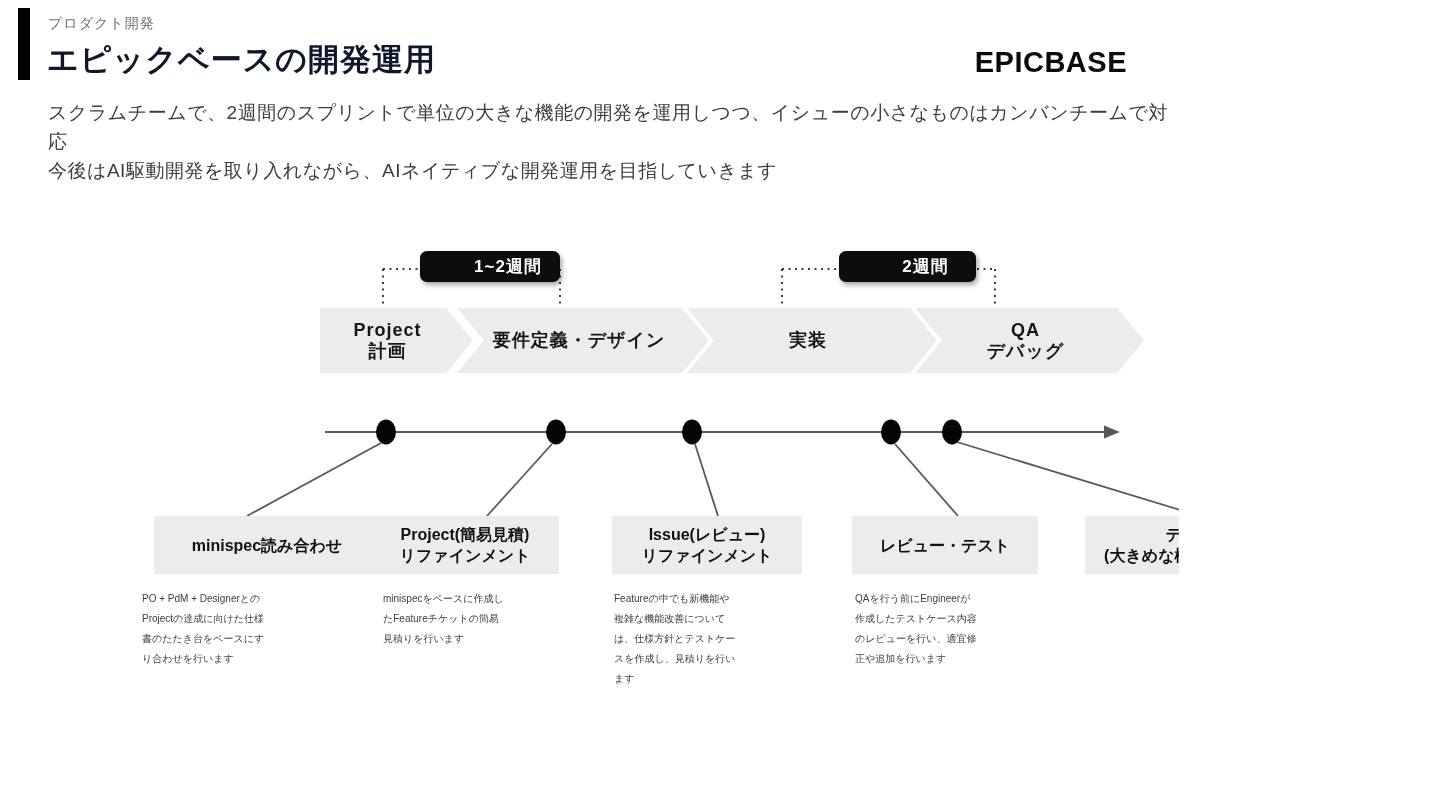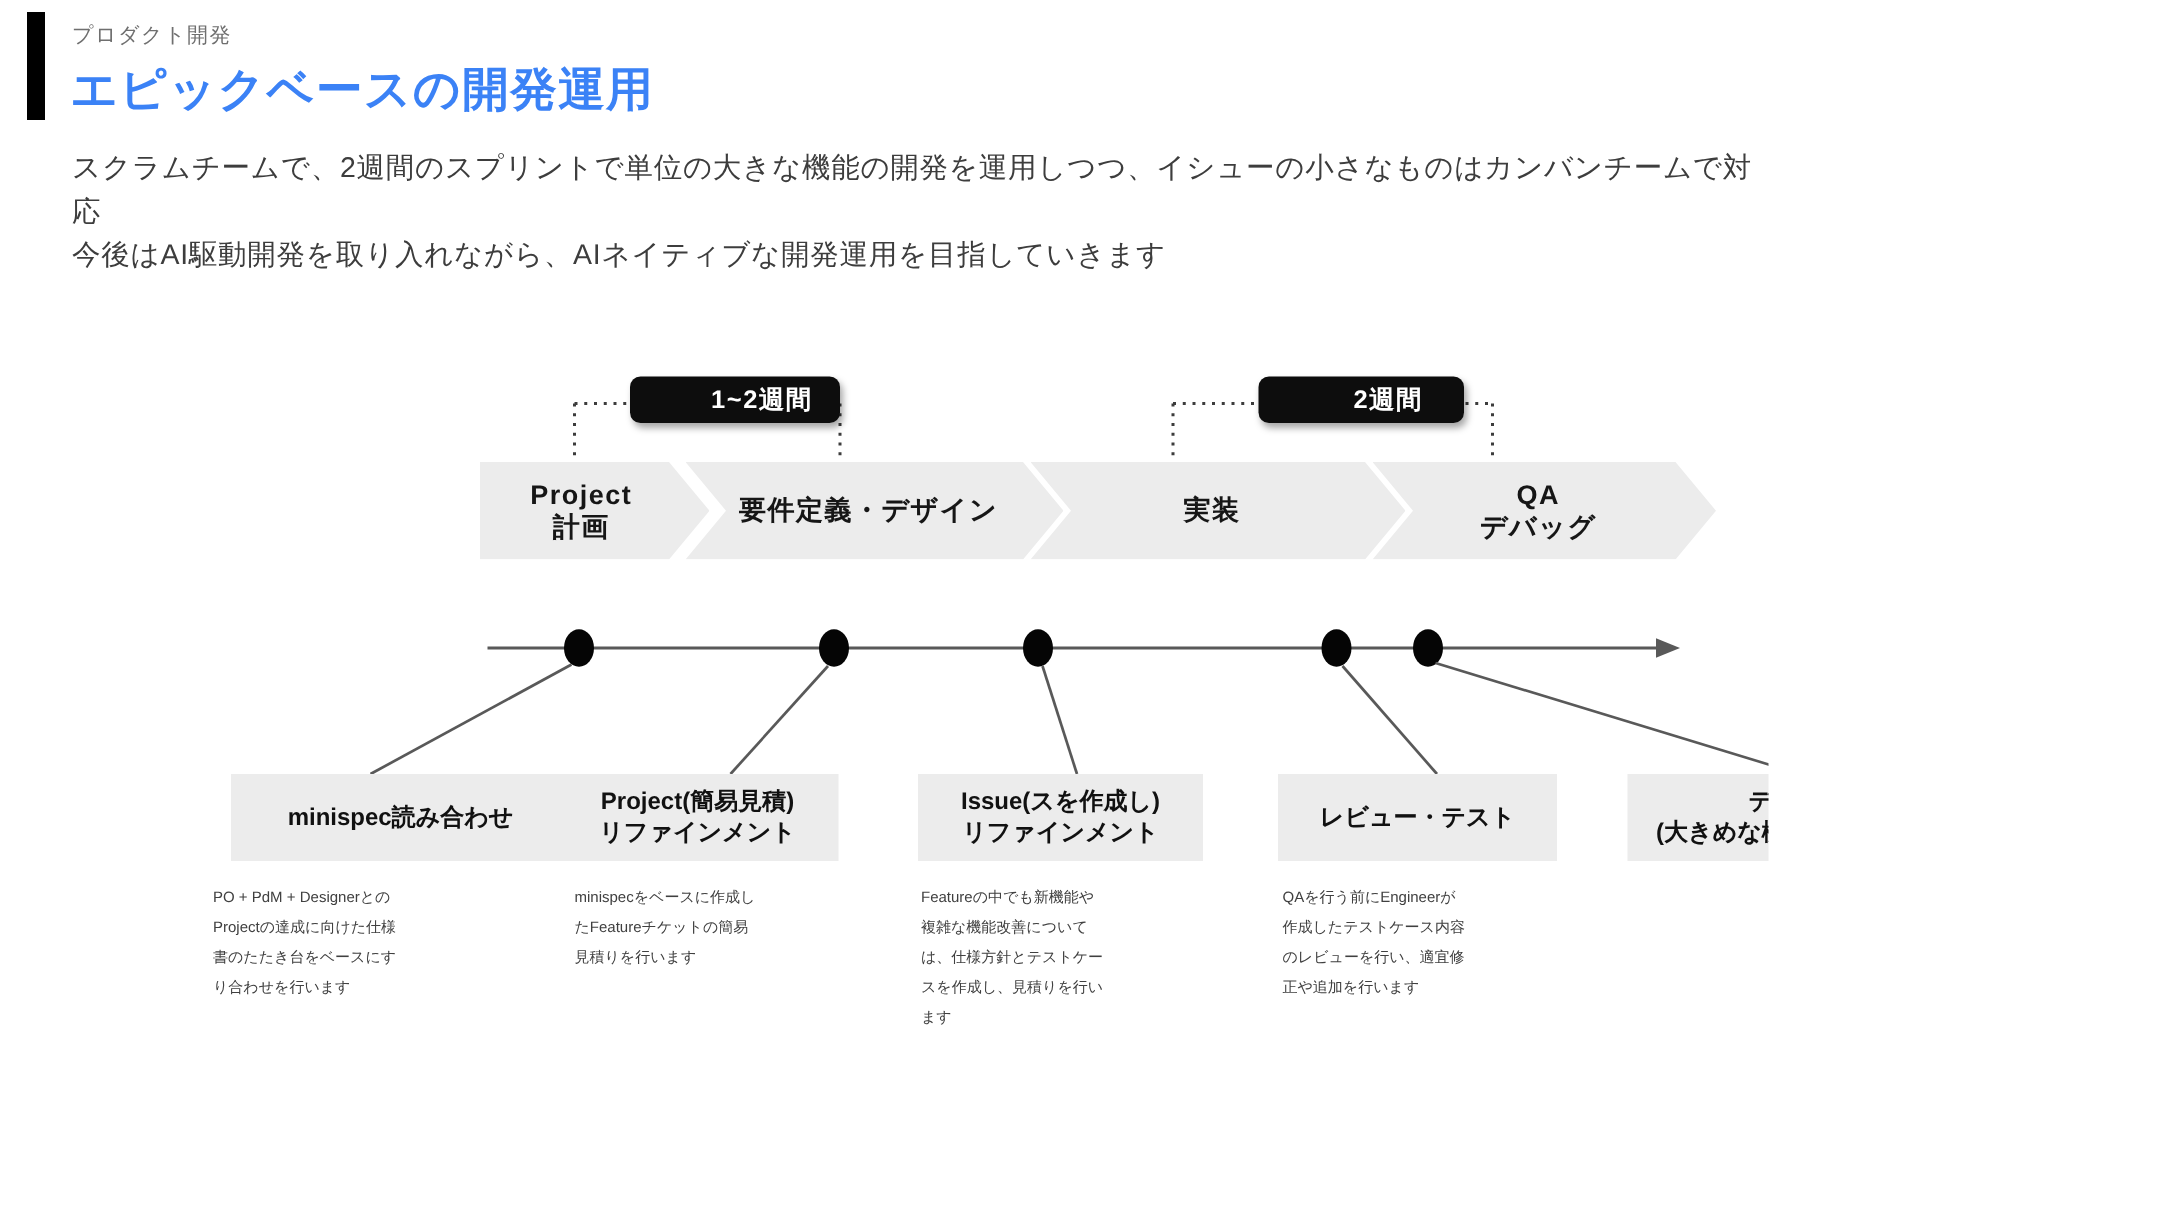--- a/index.html
+++ b/index.html
@@ -4,21 +4,21 @@
 <style>
   html,body { margin:0; padding:0; background:#ffffff; }
   .slide {
     position:relative; width:1179px; height:810px; background:#ffffff;
     font-family:"Liberation Sans","DejaVu Sans",sans-serif;
     color:#262626; overflow:hidden;
   }
   
   .accent-bar { position:absolute; left:18px; top:8px; width:12px; height:72px; background:#000; }
   .eyebrow { position:absolute; left:48px; top:15px; font-size:14px; color:#6f6f6f; letter-spacing:1px; }
-  .page-title { position:absolute; left:47px; top:39px; font-size:31px; font-weight:700; color:#3b82f6; letter-spacing:1px; }
+  .page-title { position:absolute; left:47px; top:39px; font-size:31px; font-weight:700; color:#0f172a; letter-spacing:1px; }
   .logo { position:absolute; top:46px; right:52px; font-size:29px; font-weight:800; letter-spacing:0.5px; color:#0a0a0a; }
   .subtitle { position:absolute; left:48px; top:98px; font-size:19px; line-height:29px; color:#3d3d3d; white-space:pre-line; letter-spacing:0.5px; }
 
   
   .lines-svg { position:absolute; left:0; top:0; z-index:1; }
 
   
   .badge {
     position:absolute; top:251px; height:31px; z-index:3;
     background:#0d0d0d; color:#fff; border-radius:7px;
@@ -68,20 +68,21 @@
   .mdesc-5 { left:1093px; width:220px; }
 </style>
 </head>
 <body>
 
 <div class="slide">
 
   <div class="accent-bar"></div>
   <div class="eyebrow">プロダクト開発</div>
   <div class="page-title">エピックベースの開発運用</div>
+  <div class="logo">EPICBASE</div>
   <div class="subtitle">スクラムチームで、2週間のスプリントで単位の大きな機能の開発を運用しつつ、イシューの小さなものはカンバンチームで対応
 今後はAI駆動開発を取り入れながら、AIネイティブな開発運用を目指していきます</div>
 
   <svg class="lines-svg" width="1440" height="810" viewBox="0 0 1440 810">
 
     <g stroke="#3c3c3c" stroke-width="2" stroke-dasharray="2 4.5" fill="none">
       <path d="M383,269 H560"></path>
       <path d="M383,269 V308"></path>
       <path d="M560,269 V306"></path>
     </g>
@@ -128,21 +129,21 @@
   </div>
 
   <div class="mbox mbox-1">
     <span>minispec読み合わせ</span>
   </div>
   <div class="mbox mbox-2">
     <span>Project(簡易見積)
 リファインメント</span>
   </div>
   <div class="mbox mbox-3">
-    <span>Issue(スを作成し)
+    <span>Issue(レビュー)
 リファインメント</span>
   </div>
   <div class="mbox mbox-4">
     <span>レビュー・テスト</span>
   </div>
   <div class="mbox mbox-5">
     <span>デバッグ
 (大きめな機能リリース時)</span>
   </div>
 

